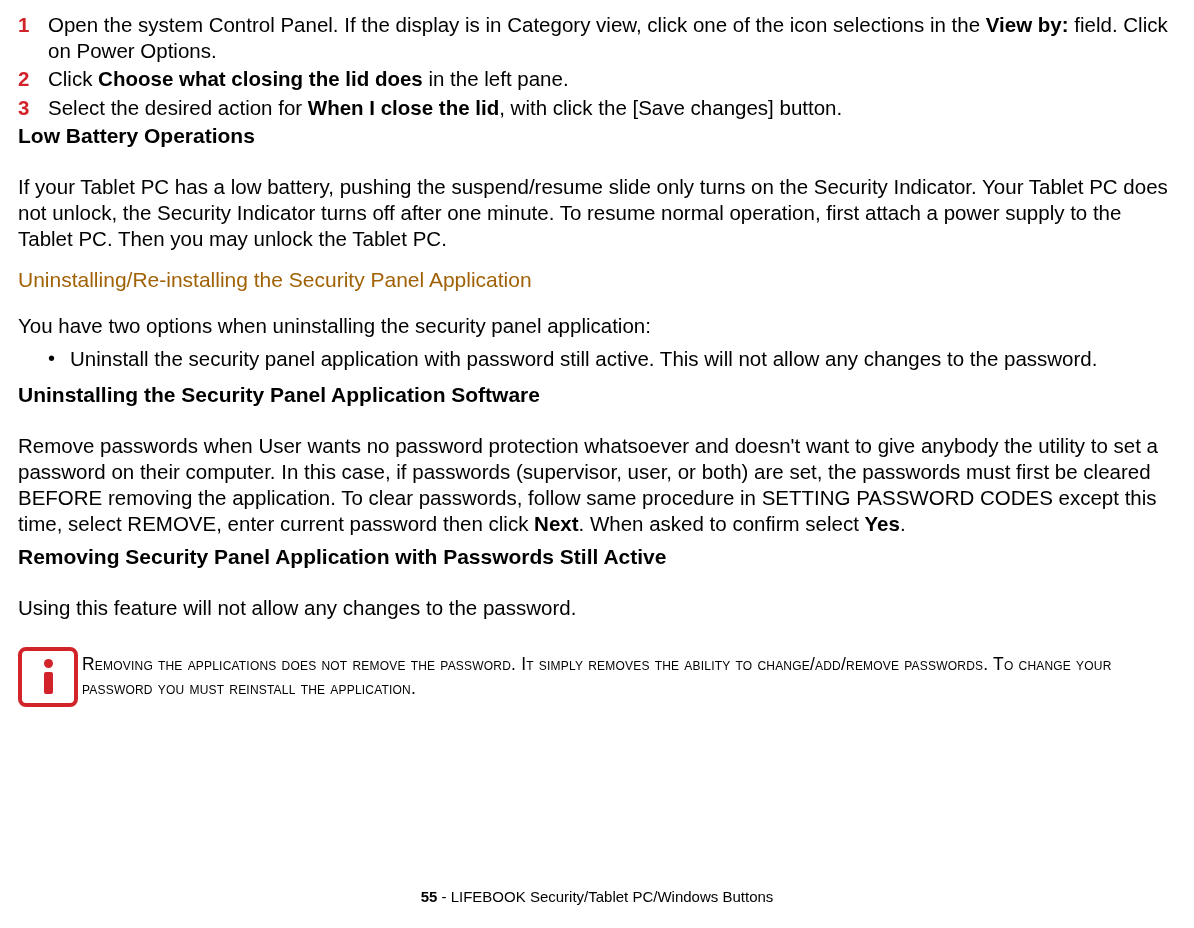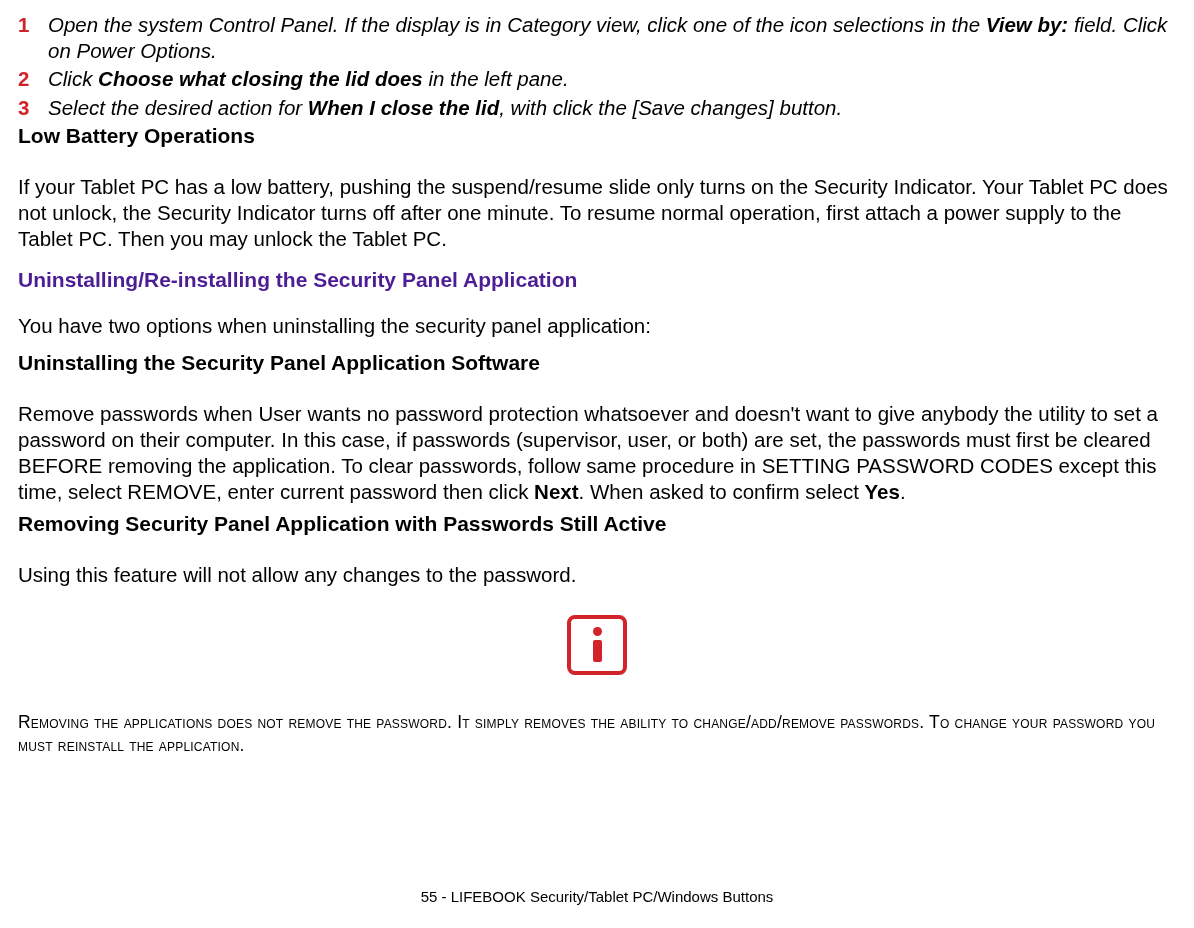--- a/index.html
+++ b/index.html
@@ -13,45 +13,45 @@
     font-size: 20.5px;
     line-height: 1.28;
   }
   .ol-row { display: flex; margin-bottom: 2px; }
   .ol-num {
     color: #d2232a;
     font-weight: 700;
     width: 30px;
     flex-shrink: 0;
   }
-  .ol-body { flex: 1; font-style: italic; }
+  .ol-body { flex: 1; }
   .h-sub {
     font-weight: 700;
     font-size: 21px;
     margin-bottom: 8px;
   }
   .heading-red {
-    color: #4c1d95;
-    font-weight: 700;
+    color: #a16207;
+    font-weight: 400;
     font-size: 21px;
     margin-top: 14px;
     margin-bottom: 12px;
   }
   .para { margin-top: 24px; margin-bottom: 6px; }
   .bullets { margin: 6px 0 10px 30px; }
   .bullets li { list-style: none; position: relative; padding-left: 22px; margin-bottom: 0px; }
   .bullets li::before {
     content: "•";
     position: absolute;
     left: 0;
     top: 0;
     font-size: 20px;
   }
   .bold { font-weight: 700; }
-  .note-row { display: flex; align-items: center; margin-top: 26px; gap: 36px; padding-left: 0px; flex-direction: column; }
+  .note-row { display: flex; align-items: center; margin-top: 26px; gap: 4px; padding-left: 0px; }
   .note-icon {
     width: 60px;
     height: 60px;
     border: 4px solid #d2232a;
     border-radius: 8px;
     display: flex;
     align-items: center;
     justify-content: center;
     flex-shrink: 0;
   }
@@ -78,21 +78,21 @@
     letter-spacing: 0.2px;
     flex: 1;
   }
   .footer {
     position: absolute;
     left: 0; right: 0;
     bottom: 22px;
     text-align: center;
     font-size: 15px;
   }
-  .footer .pg { font-weight: 400; }
+  .footer .pg { font-weight: 700; }
 </style>
 </head>
 <body>
 
 <div class="ol-row">
   <div class="ol-num">1</div>
   <div class="ol-body">
     <span>Open the system Control Panel. If the display is in Category view, click one of the icon selections in the </span><span class="bold">View by:</span><span> field. Click on Power Options.</span>
   </div>
 </div>
@@ -109,20 +109,21 @@
   </div>
 </div>
 
 <div class="h-sub">Low Battery Operations</div>
 <div class="para">If your Tablet PC has a low battery, pushing the suspend/resume slide only turns on the Security Indicator. Your Tablet PC does not unlock, the Security Indicator turns off after one minute. To resume normal operation, first attach a power supply to the Tablet PC. Then you may unlock the Tablet PC.</div>
 
 <div class="heading-red">Uninstalling/Re-installing the Security Panel Application</div>
 <div class="para" style="margin-top:20px;">You have two options when uninstalling the security panel application:</div>
 
 <ul class="bullets">
+  <li>Uninstall the security panel application with password still active. This will not allow any changes to the password.</li>
 </ul>
 
 <div class="h-sub" style="margin-top:4px;">Uninstalling the Security Panel Application Software</div>
 <div class="para">
   <span>Remove passwords when User wants no password protection whatsoever and doesn't want to give anybody the utility to set a password on their computer. In this case, if passwords (supervisor, user, or both) are set, the passwords must first be cleared BEFORE removing the application. To clear passwords, follow same procedure in SETTING PASSWORD CODES except this time, select REMOVE, enter current password then click </span><span class="bold">Next</span><span>. When asked to confirm select </span><span class="bold">Yes</span><span>.</span>
 </div>
 
 <div class="h-sub">Removing Security Panel Application with Passwords Still Active</div>
 <div class="para">Using this feature will not allow any changes to the password.</div>
 

